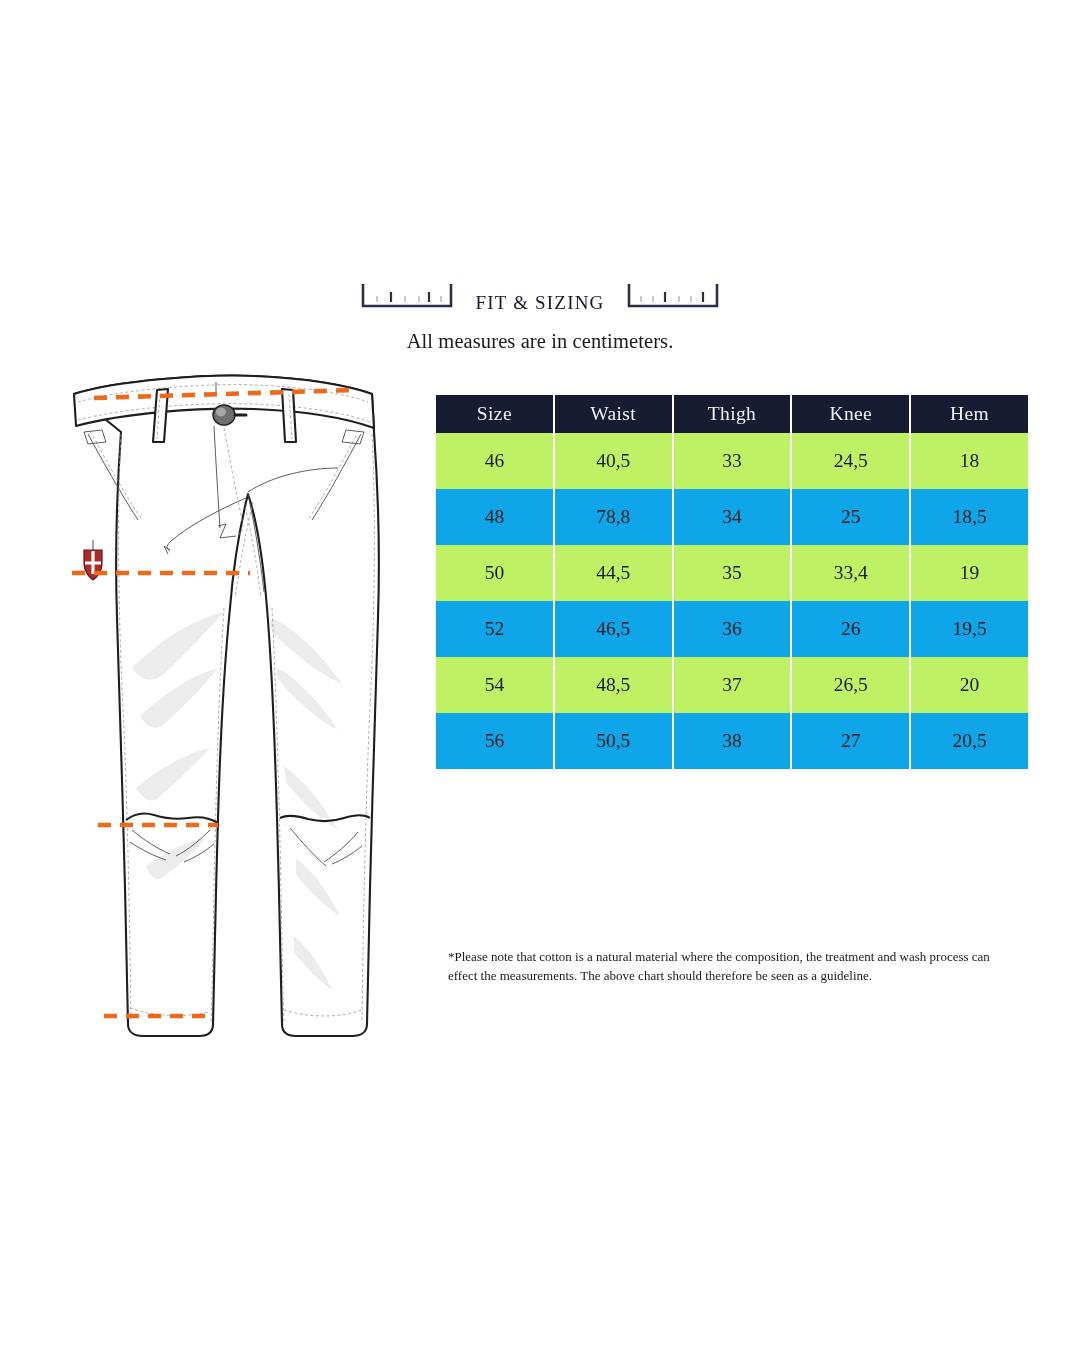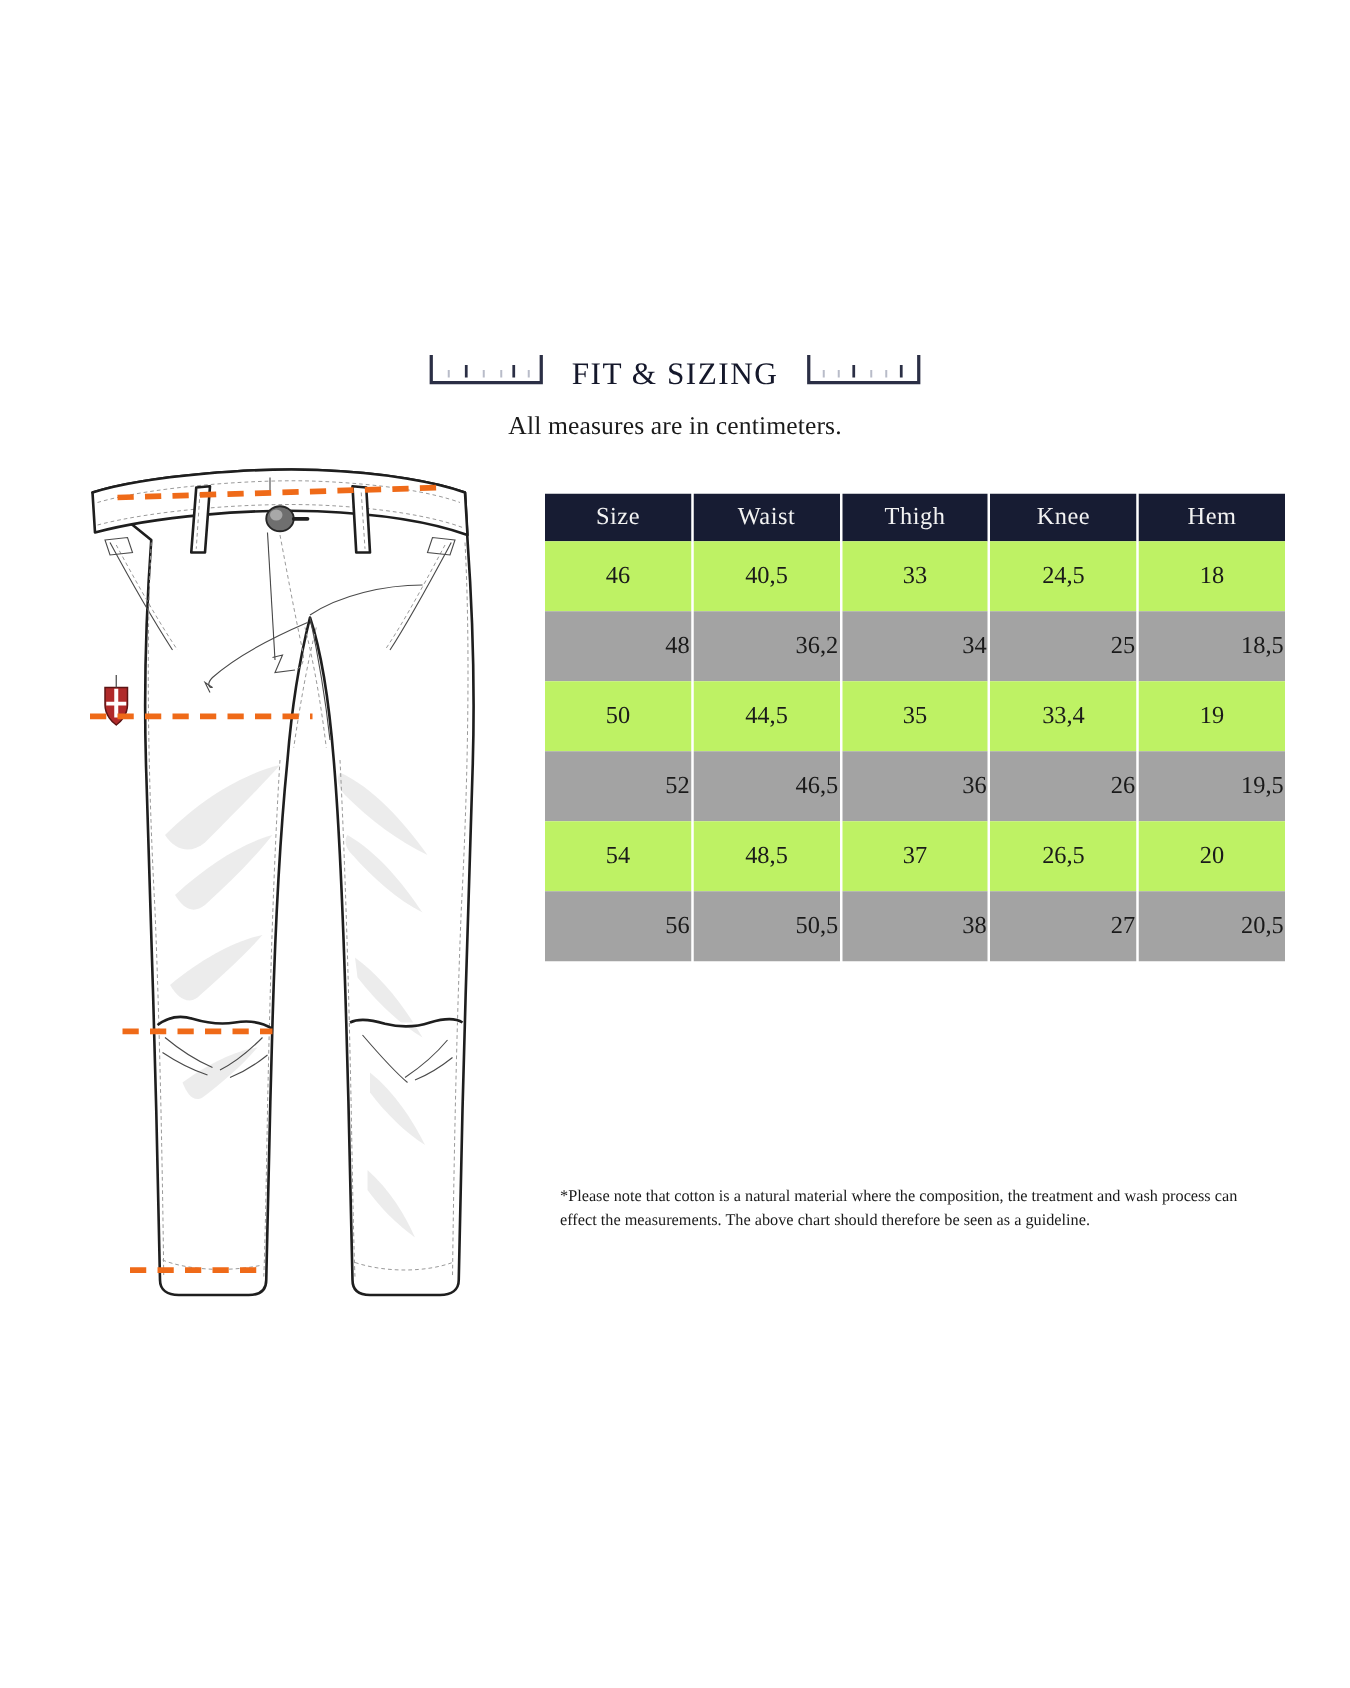--- a/index.html
+++ b/index.html
@@ -33,21 +33,21 @@
   }
   .ruler {
     width: 92px;
     height: 26px;
     position: relative;
   }
   .ruler svg { display: block; }
 
   #page-title {
     font-family: "Liberation Serif", "DejaVu Serif", serif;
-    font-size: 25px;
+    font-size: 19px;
     letter-spacing: 1.2px;
     color: #15182b;
     white-space: nowrap;
     line-height: 1;
     position: relative;
     top: 4px;
   }
 
   #subtitle {
     margin-top: 22px;
@@ -75,22 +75,21 @@
     letter-spacing: 0.4px;
   }
   #size-table td {
     text-align: center;
     font-size: 19.5px;
     height: 54px;
     color: #1a1a1a;
     background: #bef264;
   }
   #size-table tr.alt td {
-    background: #a3a3a3;
-    text-align: right;
+    background: #0ea5e9;
   }
 
   
   #footnote {
     position: absolute;
     left: 448px;
     top: 935px;
     width: 568px;
     font-size: 13px;
     line-height: 1.45;
@@ -156,21 +155,21 @@
   <tbody>
     <tr>
       <td>46</td>
       <td>40,5</td>
       <td>33</td>
       <td>24,5</td>
       <td>18</td>
     </tr>
     <tr class="alt">
       <td>48</td>
-      <td>36,2</td>
+      <td>78,8</td>
       <td>34</td>
       <td>25</td>
       <td>18,5</td>
     </tr>
     <tr>
       <td>50</td>
       <td>44,5</td>
       <td>35</td>
       <td>33,4</td>
       <td>19</td>

